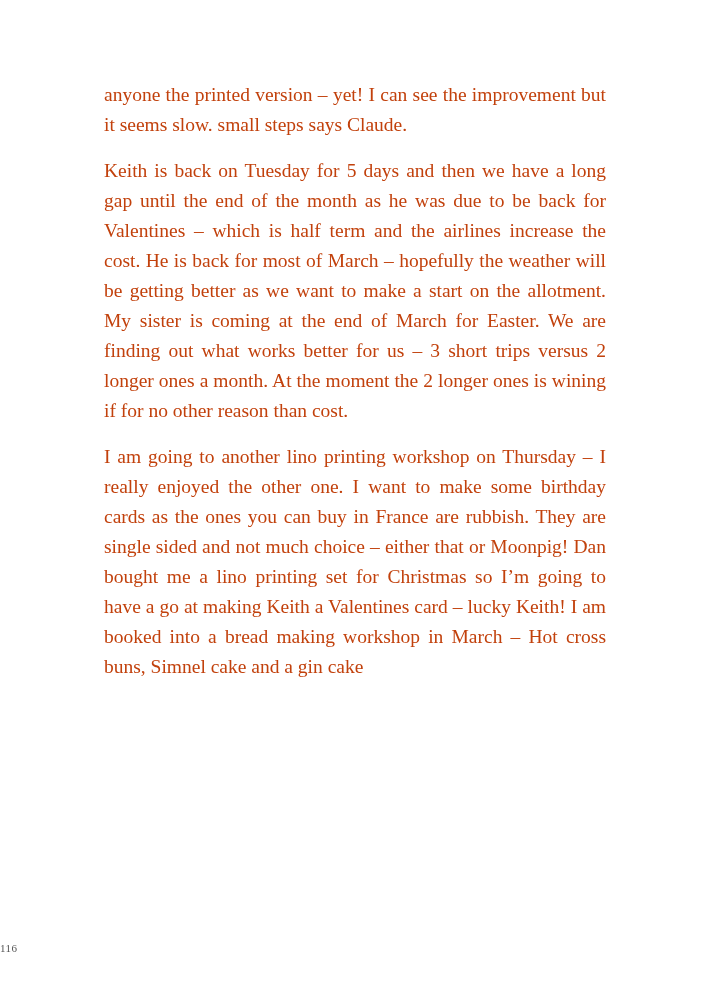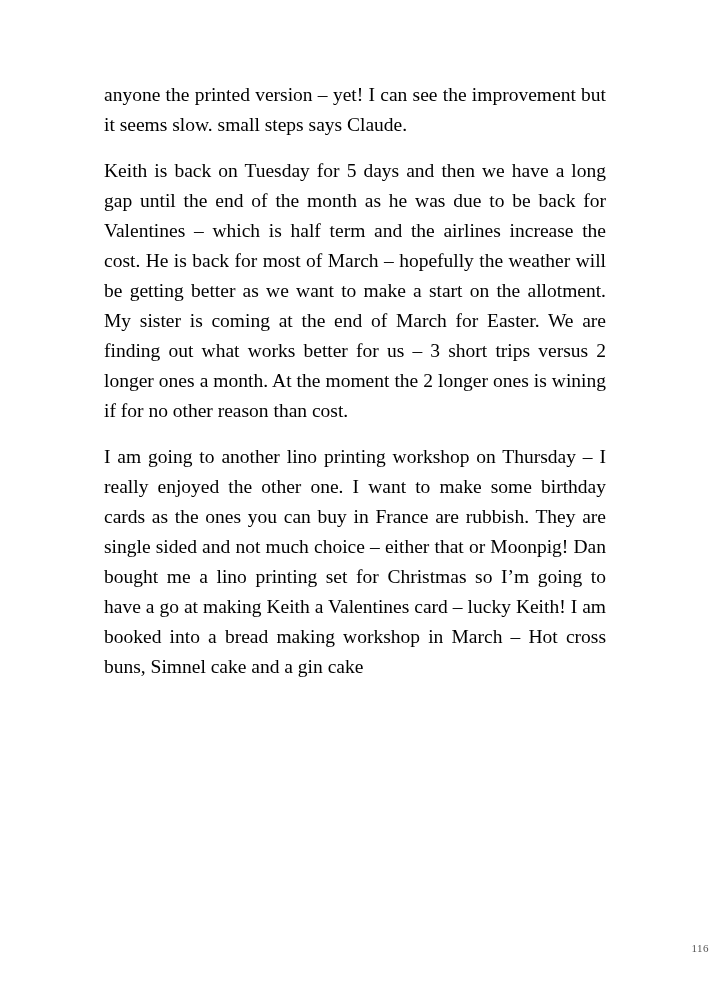--- a/index.html
+++ b/index.html
@@ -18,30 +18,30 @@
   .text-block {
     position: absolute;
     top: 80px;
     left: 104px;
     width: 502px;
   }
   .text-block p {
     margin: 0 0 16px 0;
     font-size: 19.5px;
     line-height: 30px;
-    color: #000000;
+    color: #c2410c;
     text-align: justify;
     text-justify: inter-word;
   }
   .page-number {
     position: absolute;
     bottom: 38px;
     left: 0;
     width: 100%;
-    text-align: right;
+    text-align: left;
     font-size: 11px;
     color: #555555;
     letter-spacing: 0.5px;
   }
 </style>
 </head>
 <body>
 
 <div class="page">
   <div class="text-block">

